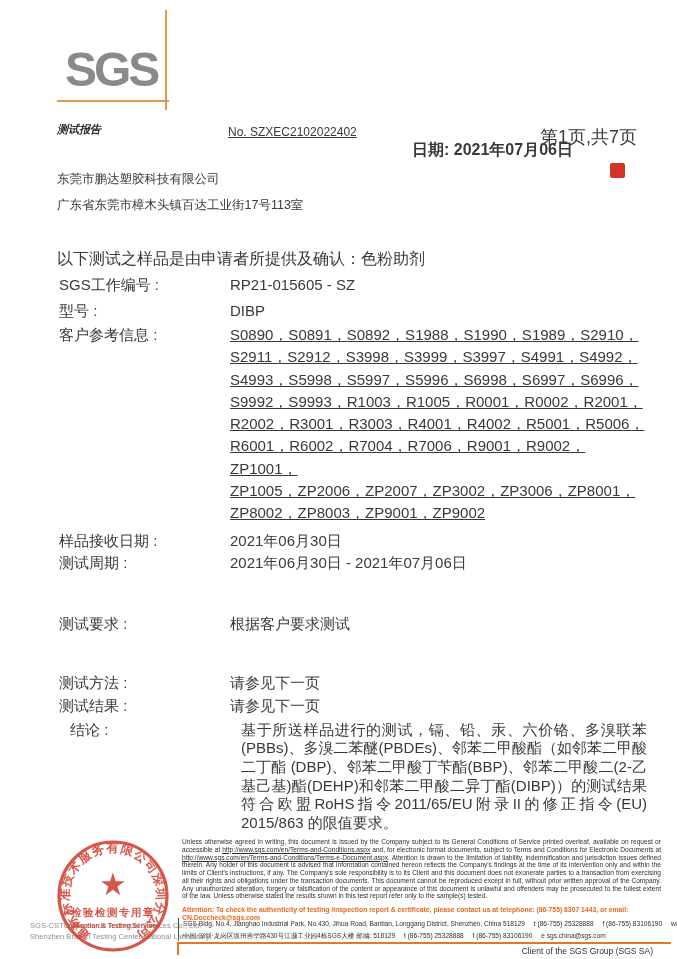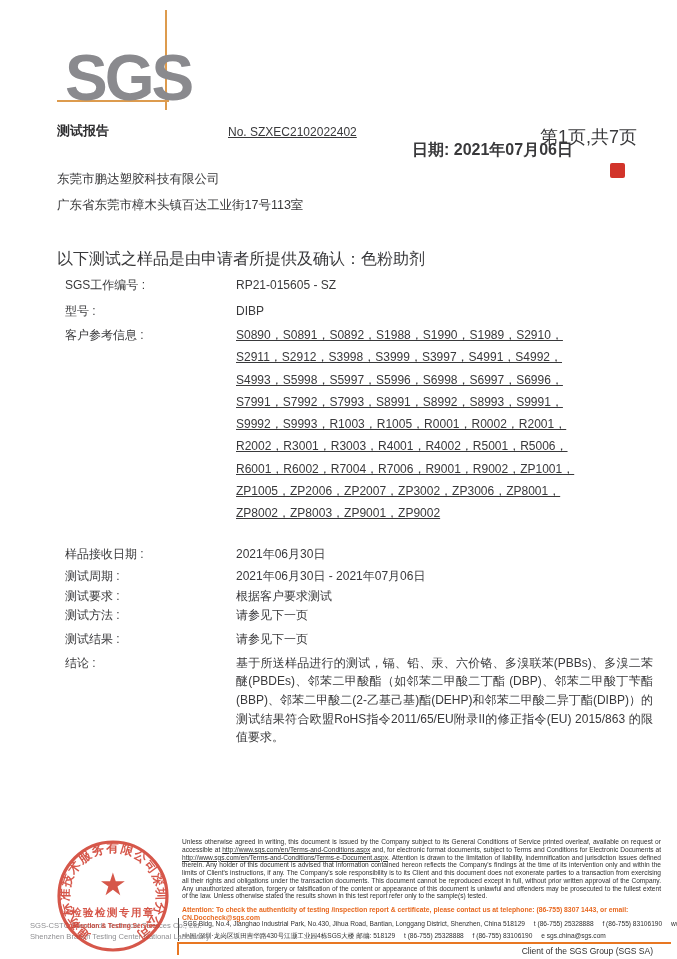--- a/index.html
+++ b/index.html
@@ -3,48 +3,48 @@
 <meta charset="utf-8">
 <style>
   html,body{margin:0;padding:0;background:#ffffff;}
   .page{
     position:relative;width:677px;height:959px;background:#fff;overflow:hidden;
     font-family:"Liberation Sans","DejaVu Sans",sans-serif;color:#39393b;
   }
   
   .logo-wrap{position:absolute;left:57px;top:26px;width:140px;height:90px;}
   .logo-text{
-    position:absolute;left:8px;top:24px;font-size:64px;font-weight:700;
+    position:absolute;left:8px;top:16px;font-size:48px;font-weight:700;
     color:#8a8a8e;letter-spacing:-3px;line-height:56px;
   }
   .logo-hline{position:absolute;left:0;top:74px;width:112px;height:2px;background:#dd9b4e;}
   .logo-vline{position:absolute;left:108px;top:-16px;width:2px;height:100px;background:#dd9b4e;}
   
   .title-row{position:absolute;left:0;top:122px;width:677px;height:22px;}
-  .report-title{position:absolute;left:57px;top:0;font-size:13px;font-weight:700;color:#2e2e30;}
+  .report-title{position:absolute;left:57px;top:0;font-size:11px;font-weight:700;color:#2e2e30;font-style:italic;}
   .report-no{position:absolute;left:228px;top:3px;font-size:12px;text-decoration:underline;}
   .report-date{position:absolute;left:412px;top:18px;font-size:16px;font-weight:bold;}
   .report-page{position:absolute;left:540px;top:3px;font-size:18px;}
   
   .applicant{position:absolute;left:57px;top:166px;font-size:12.5px;line-height:26px;}
   .red-mark{position:absolute;left:610px;top:163px;width:15px;height:15px;background:#d2342a;border-radius:2px;}
   
   .statement{position:absolute;left:57px;top:249px;font-size:16px;}
   
-  .fields{position:absolute;left:65px;top:272px;width:588px;font-size:12px;}
+  .fields{position:absolute;left:59px;top:272px;width:588px;font-size:15px;}
   .frow{display:flex;align-items:flex-start;}
   .frow .lbl{width:171px;flex:0 0 171px;}
   .frow .val{flex:1;}
   .lh26{line-height:26px;}
   .reflines .rline{line-height:22.3px;text-decoration:underline;}
-  .row-received{margin-top:18px;}
+  .row-received{margin-top:5px;}
   .lh22{line-height:22px;}
-  .lh19{line-height:19px;}
+  .lh19{line-height:19px;margin-top:40px;}
   .row-result{margin-top:3px;}
-  .row-conclusion{margin-top:4px;}
+  .row-conclusion{margin-top:4px;margin-left:11px;}
   .conclusion-val{line-height:18.7px;max-width:418px;text-align:justify;}
   
   .footer-legal{
     position:absolute;left:182px;top:838px;width:479px;
     font-size:6.6px;line-height:7.75px;text-align:justify;color:#2f2f2f;
   }
   .footer-legal .lnk{text-decoration:underline;}
   .footer-attention{
     position:absolute;left:182px;top:906px;width:479px;
     font-size:6.8px;line-height:7.8px;font-weight:700;color:#e8681f;
@@ -99,21 +99,20 @@
       <div class="lbl">型号 :</div>
       <div class="val">DIBP</div>
     </div>
 
     <div class="frow">
       <div class="lbl rline reflines" style="line-height:22.3px">客户参考信息 :</div>
       <div class="val reflines">
         <div class="rline">S0890，S0891，S0892，S1988，S1990，S1989，S2910，</div>
         <div class="rline">S2911，S2912，S3998，S3999，S3997，S4991，S4992，</div>
         <div class="rline">S4993，S5998，S5997，S5996，S6998，S6997，S6996，</div>
-        <div class="rline">S7991，S7992，S7993，S8991，S8992，S8993，S9991，</div>
         <div class="rline">S9992，S9993，R1003，R1005，R0001，R0002，R2001，</div>
         <div class="rline">R2002，R3001，R3003，R4001，R4002，R5001，R5006，</div>
         <div class="rline">R6001，R6002，R7004，R7006，R9001，R9002，ZP1001，</div>
         <div class="rline">ZP1005，ZP2006，ZP2007，ZP3002，ZP3006，ZP8001，</div>
         <div class="rline">ZP8002，ZP8003，ZP9001，ZP9002</div>
       </div>
     </div>
 
     <div class="frow lh22 row-received">
       <div class="lbl">样品接收日期 :</div>

